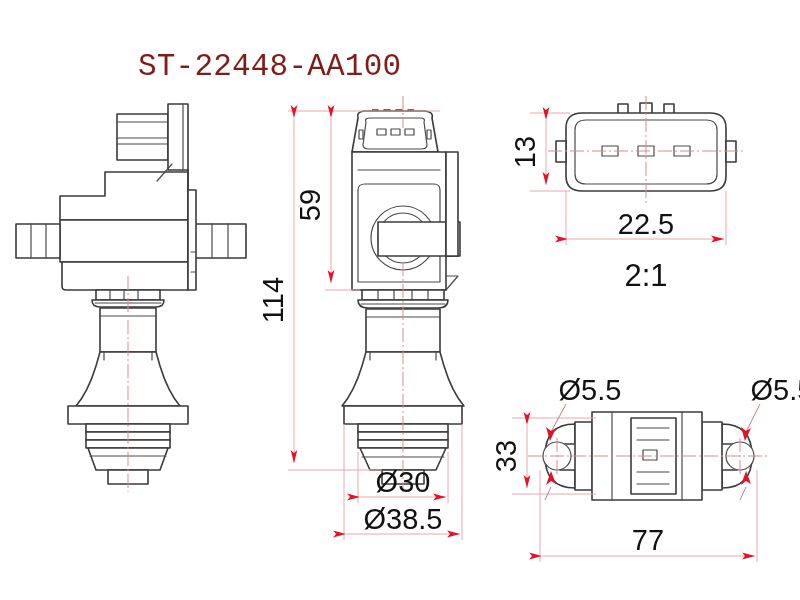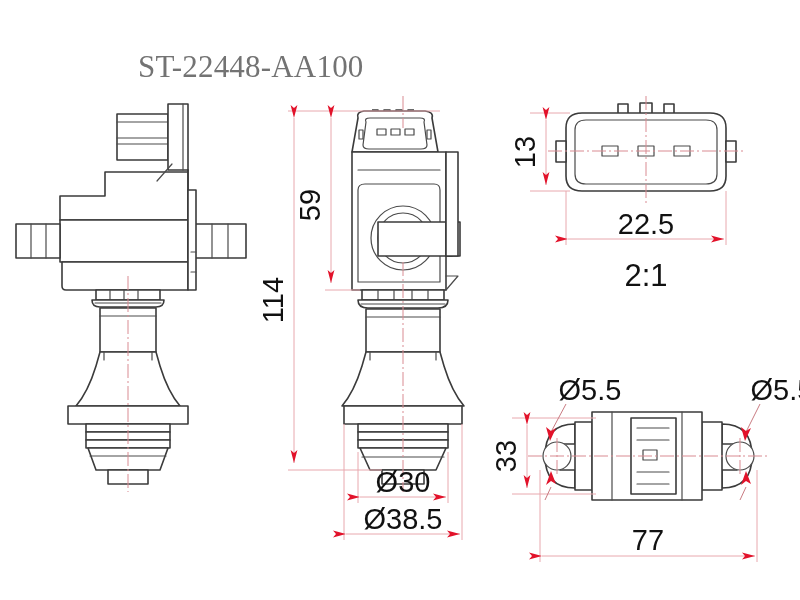--- a/index.html
+++ b/index.html
@@ -92,24 +92,24 @@
   }
   .scale-text {
     font-family: "Liberation Sans", sans-serif;
     font-size: 31px;
     fill: #111111;
   }
   #title-label {
     position: absolute;
     left: 138px;
     top: 49px;
-    font-family: Liberation Serif, serif;
+    font-family: Liberation Mono, monospace;
     font-size: 31px;
     letter-spacing: 0.2px;
-    color: #737373;
+    color: #7f1d1d;
     white-space: nowrap;
   }
 </style>
 </head>
 <body>
 
 <div id="page">
 
   <div id="title-label">ST-22448-AA100</div>
 

